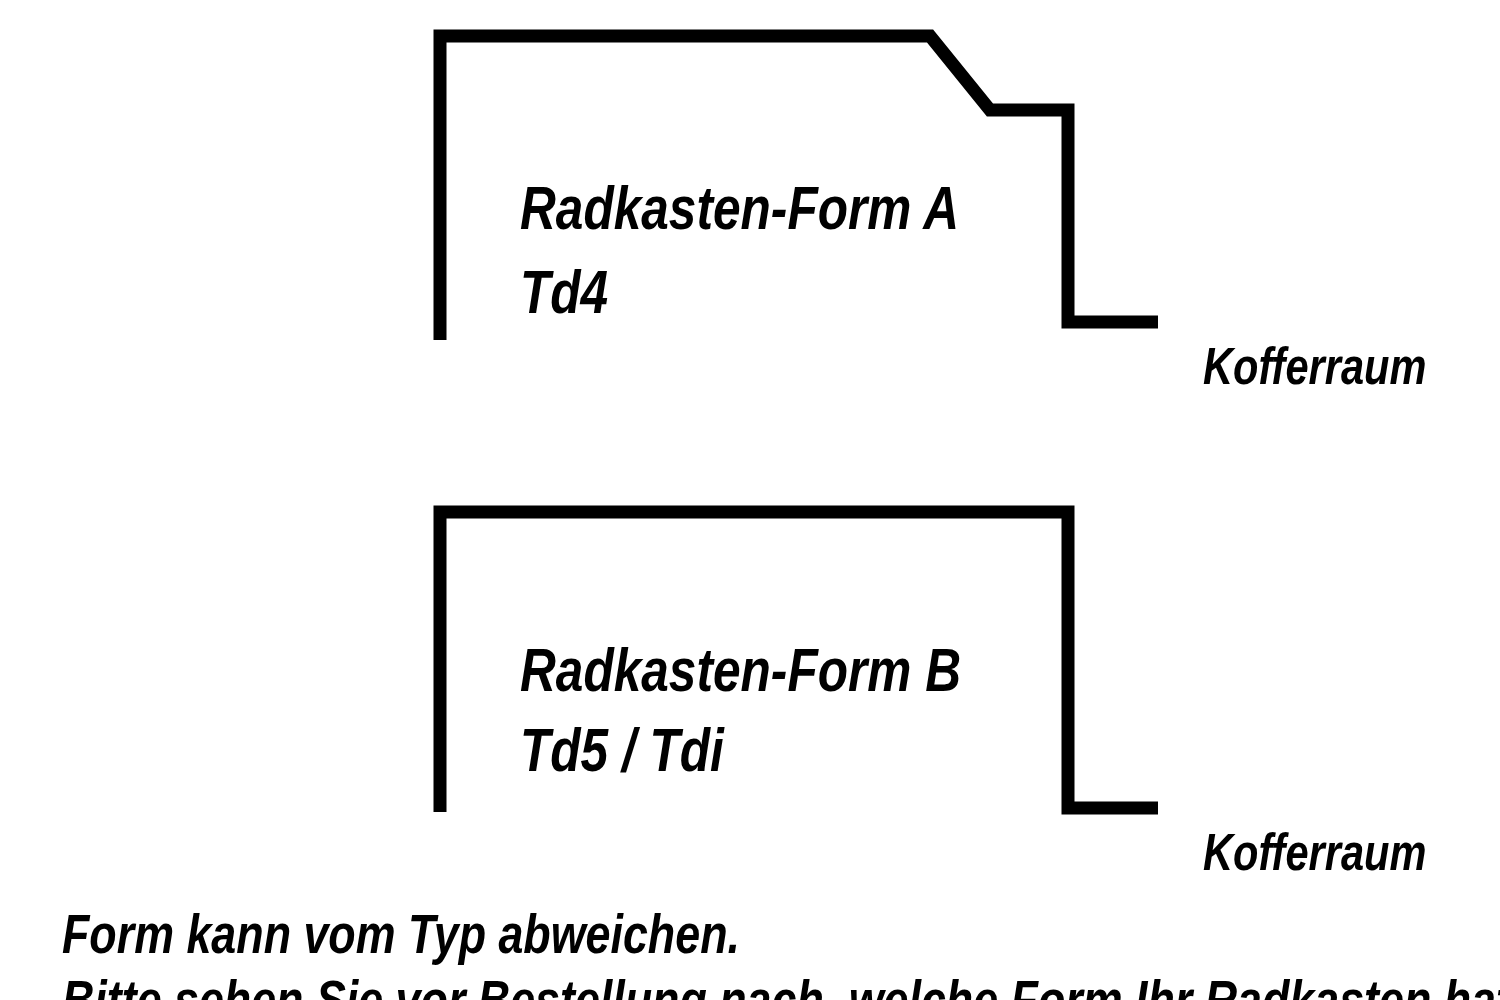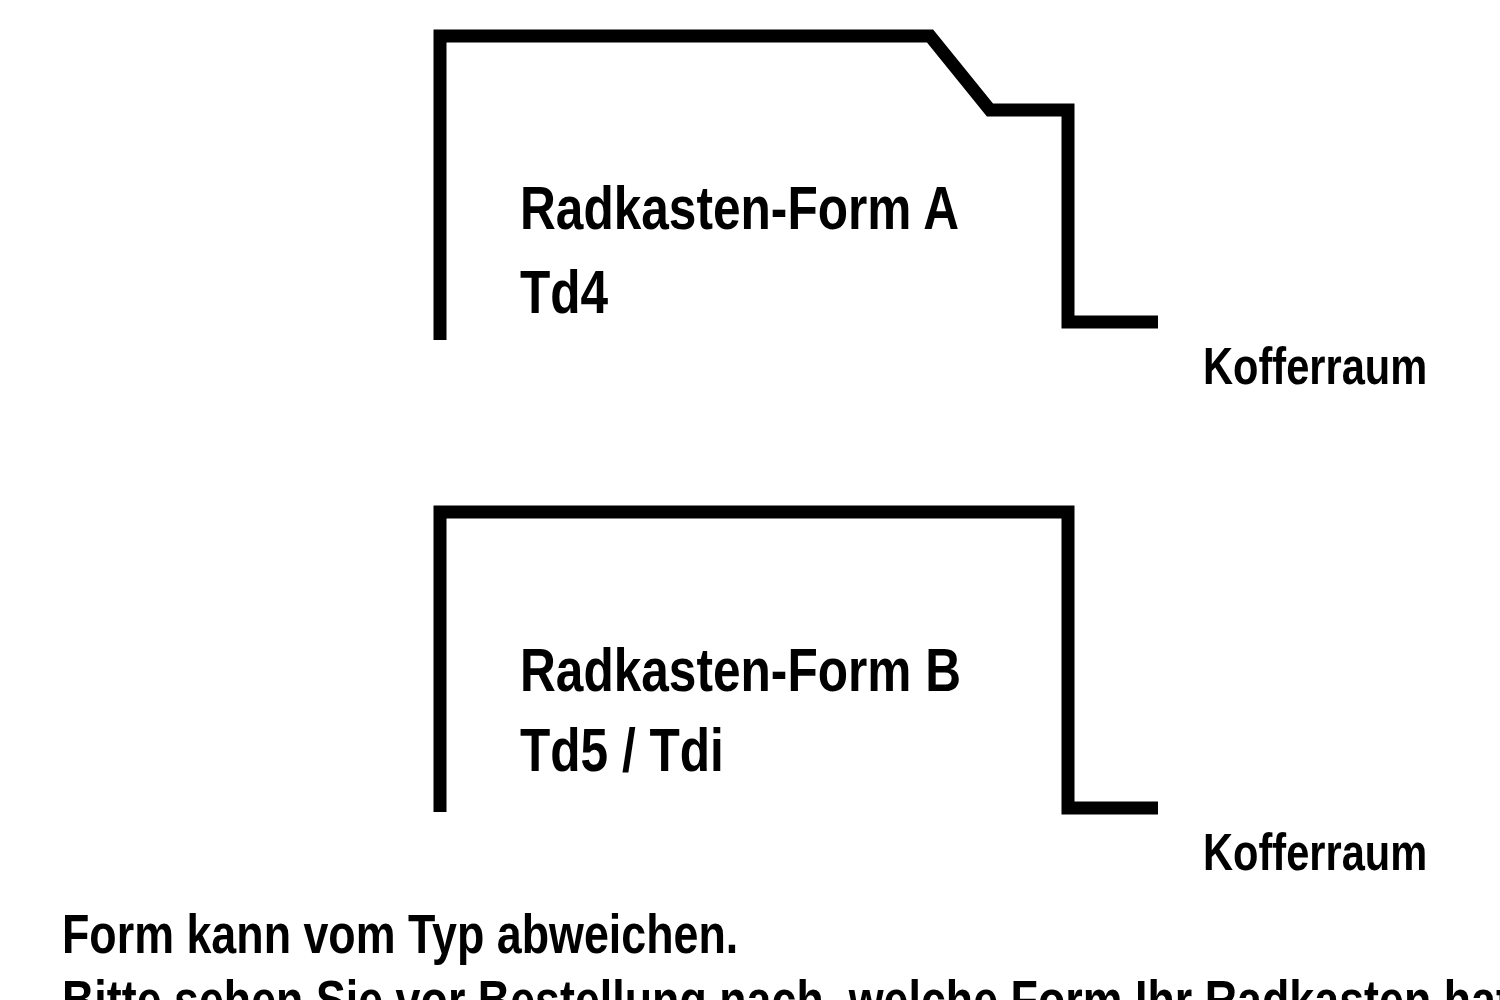--- a/index.html
+++ b/index.html
@@ -11,20 +11,21 @@
   body {
     font-family: "Liberation Sans", "DejaVu Sans", sans-serif;
     color: #000000;
   }
   #page {
     position: relative;
     width: 1500px;
     height: 1000px;
     background: #ffffff;
     overflow: hidden;
+    font-style: italic;
   }
   #diagram-svg {
     position: absolute;
     left: 0;
     top: 0;
     width: 1500px;
     height: 1000px;
   }
   .label {
     position: absolute;

